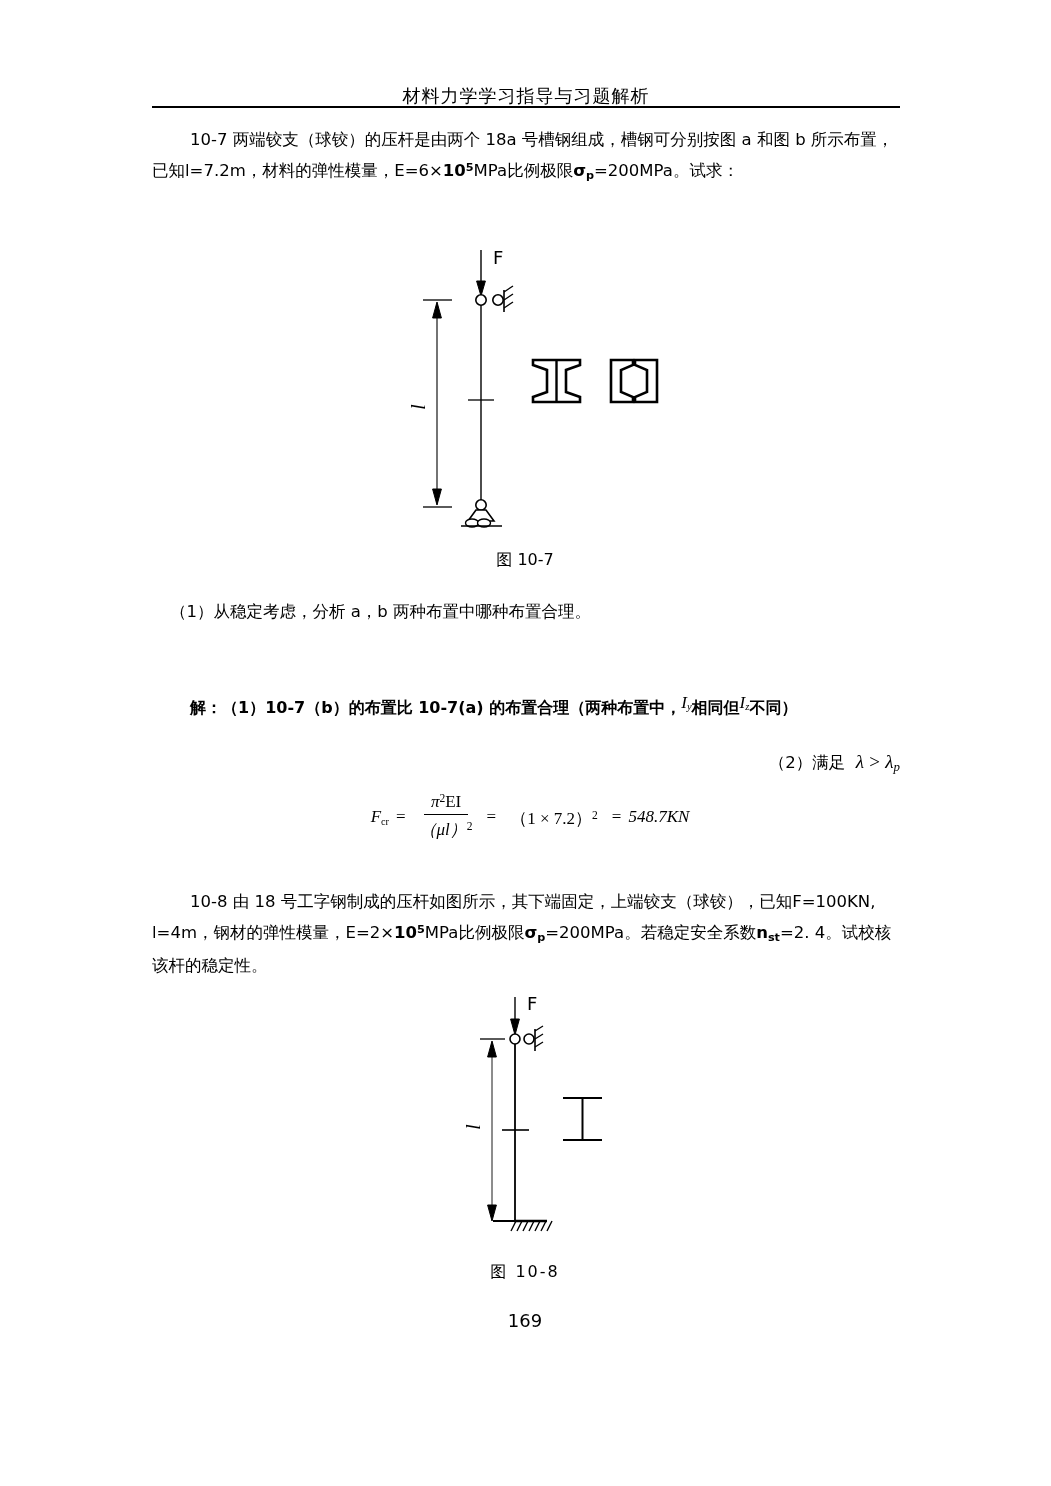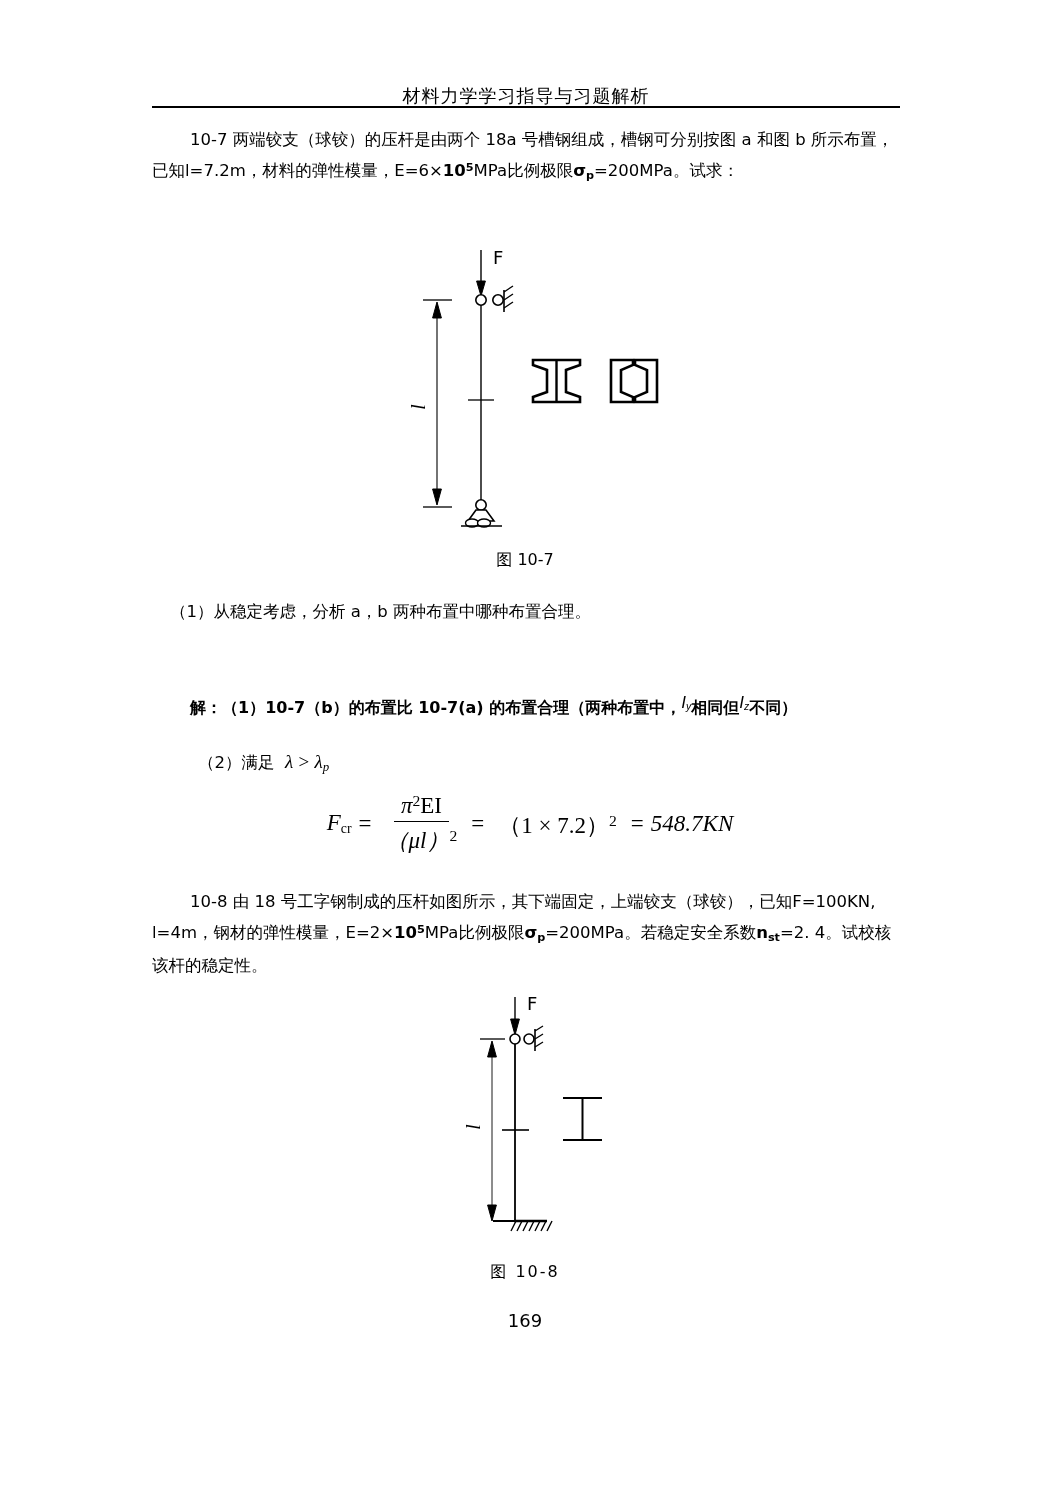--- a/index.html
+++ b/index.html
@@ -51,30 +51,30 @@
     position: absolute;
     font-size: 16.5px;
     line-height: 28px;
     font-family: "DejaVu Sans", "Liberation Sans", sans-serif;
     white-space: pre-wrap;
   }
   .p-1 { left: 152px; top: 126px; width: 752px; text-indent: 38px; }
   .p-q1 { left: 170px; top: 598px; width: 720px; }
   .p-q2 { left: 182px; top: 640px; width: 720px; }
   .p-sol { left: 190px; top: 694px; width: 740px; font-size: 16px;}
-  .p-sol2 { left: 198px; top: 748px; width: 720px; }
+  .p-sol2 { left: 180px; top: 748px; width: 720px; text-align: right; }
   .p-2 { left: 152px; top: 888px; width: 752px; text-indent: 38px; }
 
   sub { font-size: 0.68em; vertical-align: -0.25em; }
   sup { font-size: 0.68em; vertical-align: 0.45em; }
   .bold { font-weight: bold; }
 
   
   .ivar {
-    font-family: Liberation Sans, sans-serif;
+    font-family: Liberation Serif, serif;
     font-style: italic;
     font-size: 17px;
     position: relative;
     top: -5px;
   }
   .ivar sub { font-size: 0.62em; vertical-align: -0.2em; }
 
   .lam {
     font-family: "Liberation Serif","DejaVu Serif",serif;
     font-style: italic;
@@ -103,21 +103,21 @@
   }
 
   
   .formula {
     position: absolute;
     left: 150px;
     top: 792px;
     width: 760px;
     text-align: center;
     font-family: "Liberation Serif","DejaVu Serif",serif;
-    font-size: 23px;
+    font-size: 17px;
   }
   .frow {
     display: inline-flex;
     align-items: center;
     justify-content: center;
     gap: 7px;
   }
   .frac {
     display: inline-flex;
     flex-direction: column;

